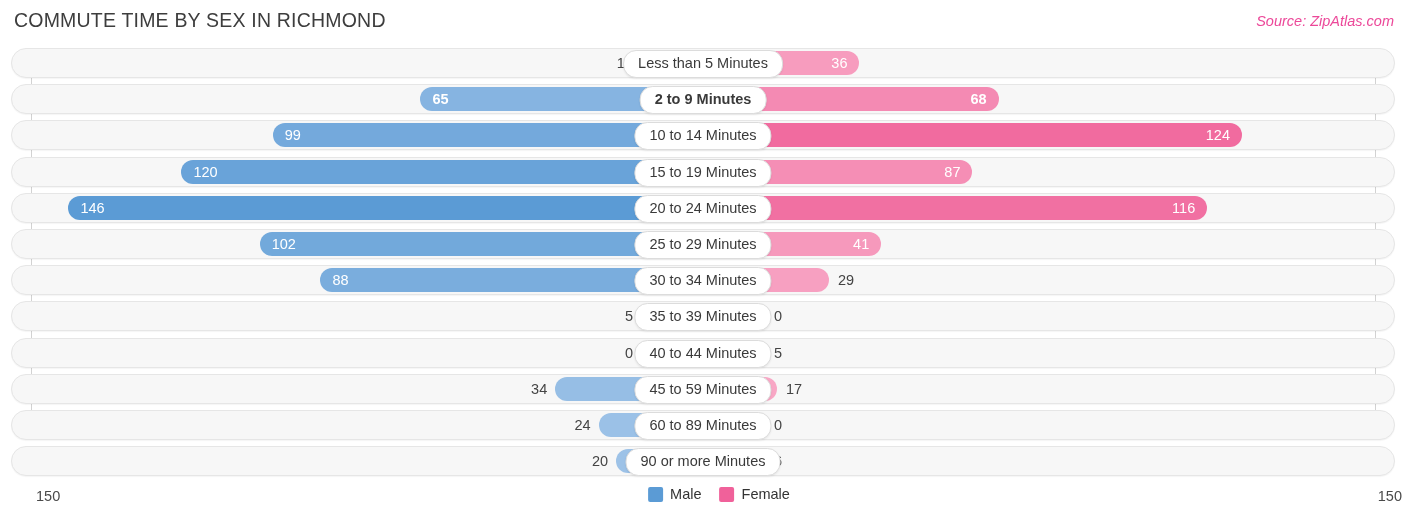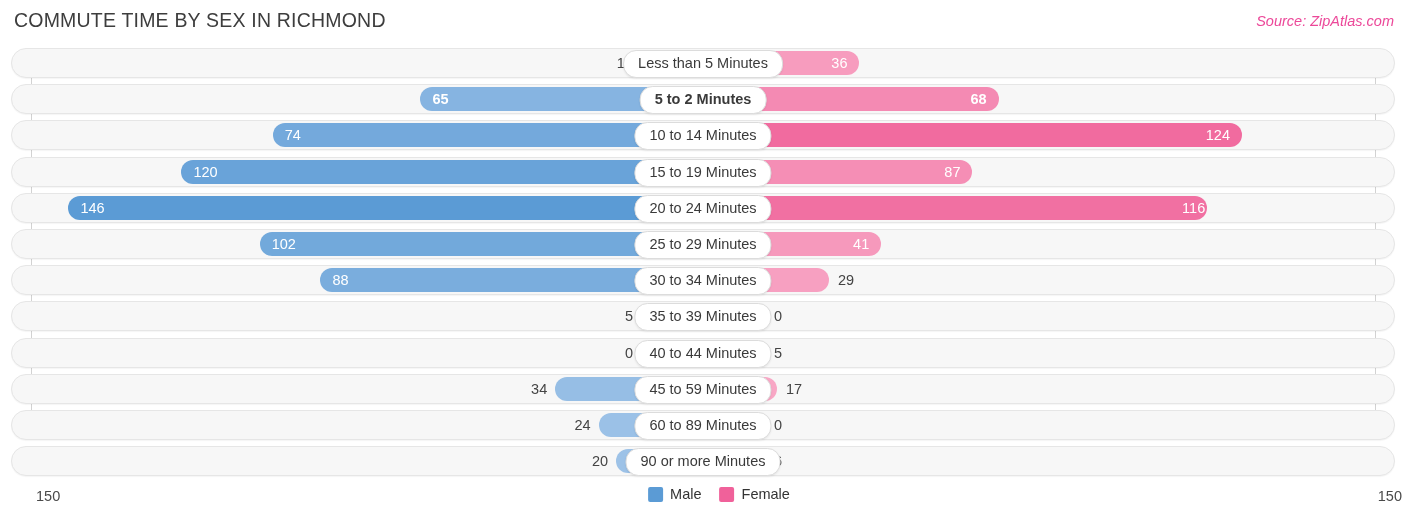--- a/index.html
+++ b/index.html
@@ -113,44 +113,44 @@
           <div class="bar female" style="left: 692px; width: 156.48px; background: rgb(247, 156, 190);"></div>
           <div class="val inside" style="left: 808.48px; width: 28px; text-align: right;">36</div>
           <div class="cat">Less than 5 Minutes</div>
         </div>
         <div class="row" style="top: 36.2px; font-weight: bold;">
           <div class="track"></div>
           <div class="bar male" style="left: 409.467px; width: 282.533px; background: rgb(134, 180, 225);"></div>
           <div class="val inside" style="left: 421.467px;">65</div>
           <div class="bar female" style="left: 692px; width: 295.573px; background: rgb(244, 138, 179);"></div>
           <div class="val inside" style="left: 947.573px; width: 28px; text-align: right;">68</div>
-          <div class="cat">5 to 2 Minutes</div>
+          <div class="cat">2 to 9 Minutes</div>
         </div>
         <div class="row" style="top: 72.4px;">
           <div class="track"></div>
           <div class="bar male" style="left: 261.68px; width: 430.32px; background: rgb(116, 169, 220);"></div>
-          <div class="val inside" style="left: 273.68px;">74</div>
+          <div class="val inside" style="left: 273.68px;">99</div>
           <div class="bar female" style="left: 692px; width: 538.987px; background: rgb(241, 107, 159);"></div>
           <div class="val inside" style="left: 1190.99px; width: 28px; text-align: right;">124</div>
           <div class="cat">10 to 14 Minutes</div>
         </div>
         <div class="row" style="top: 108.6px;">
           <div class="track"></div>
           <div class="bar male" style="left: 170.4px; width: 521.6px; background: rgb(105, 163, 217);"></div>
           <div class="val inside" style="left: 182.4px;">120</div>
           <div class="bar female" style="left: 692px; width: 269.493px; background: rgb(245, 142, 181);"></div>
           <div class="val inside" style="left: 921.493px; width: 28px; text-align: right;">87</div>
           <div class="cat">15 to 19 Minutes</div>
         </div>
         <div class="row" style="top: 144.8px;">
           <div class="track"></div>
           <div class="bar male" style="left: 57.3867px; width: 634.613px; background: rgb(91, 155, 213);"></div>
           <div class="val inside" style="left: 69.3867px; text-align: center;">146</div>
           <div class="bar female" style="left: 692px; width: 504.213px; background: rgb(241, 112, 162);"></div>
-          <div class="val inside" style="left: 1156.21px; width: 28px; text-align: right; margin-left: 10px;">116</div>
+          <div class="val inside" style="left: 1156.21px; width: 28px; text-align: right;">116</div>
           <div class="cat">20 to 24 Minutes</div>
         </div>
         <div class="row" style="top: 181px;">
           <div class="track"></div>
           <div class="bar male" style="left: 248.64px; width: 443.36px; background: rgb(114, 169, 219);"></div>
           <div class="val inside" style="left: 260.64px;">102</div>
           <div class="bar female" style="left: 692px; width: 178.213px; background: rgb(246, 153, 188);"></div>
           <div class="val inside" style="left: 830.213px; width: 28px; text-align: right;">41</div>
           <div class="cat">25 to 29 Minutes</div>
         </div>

